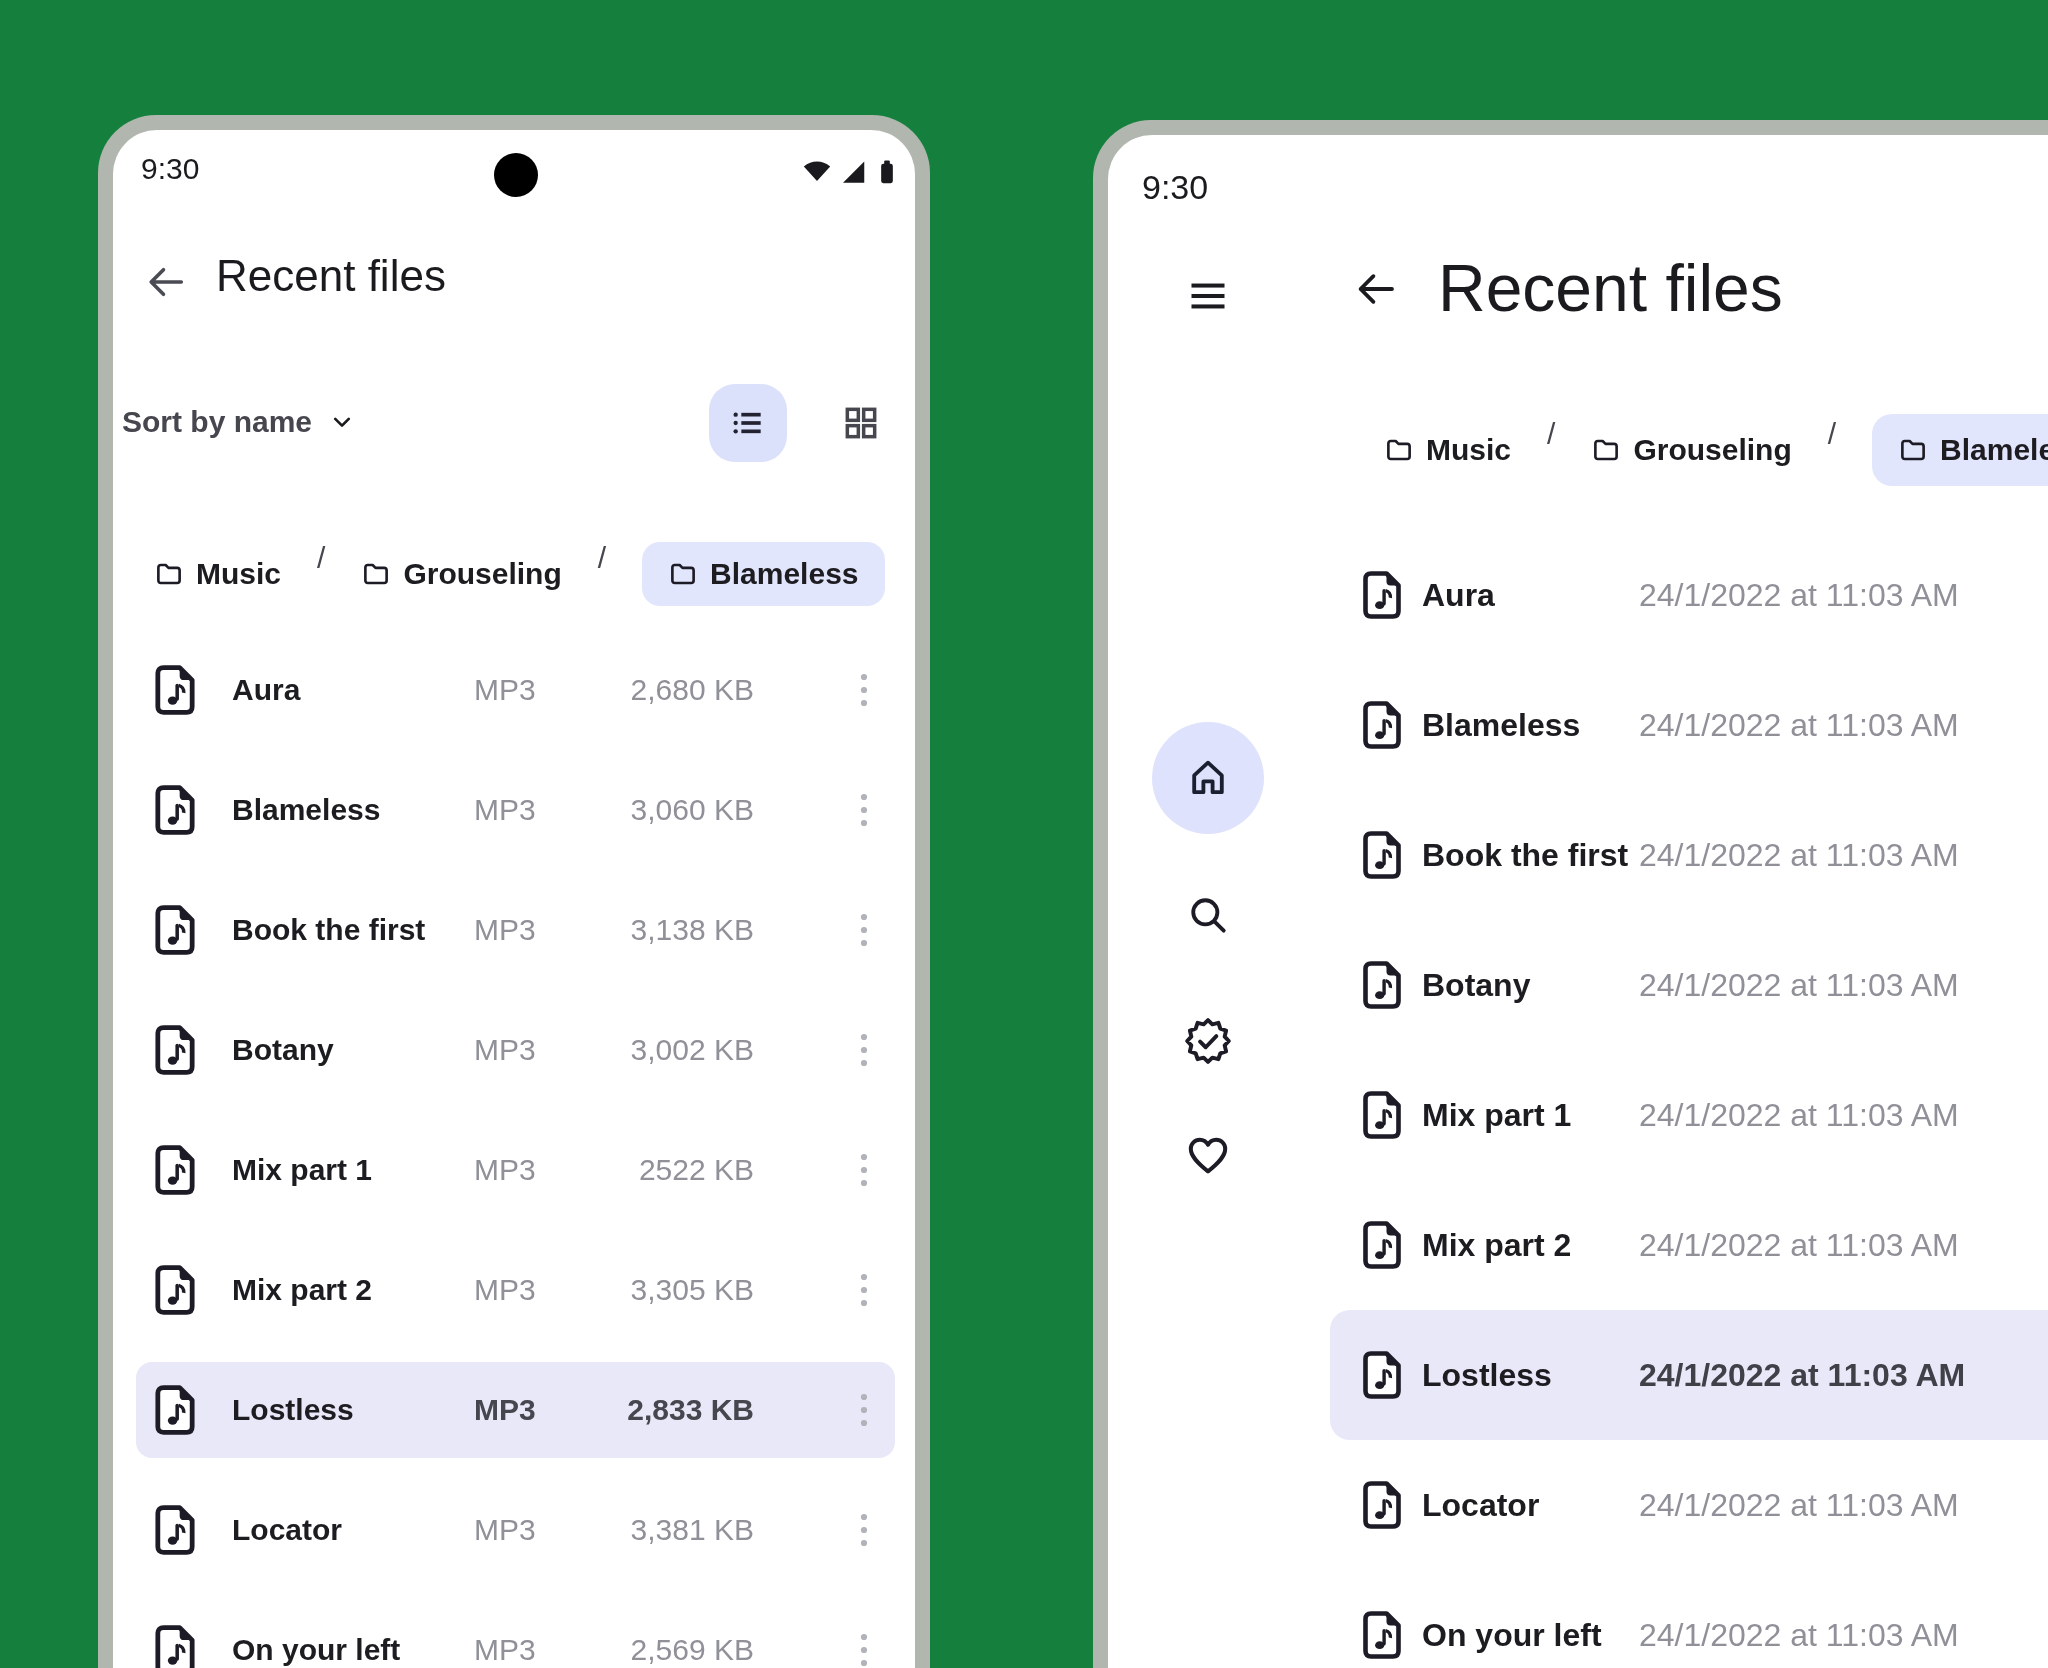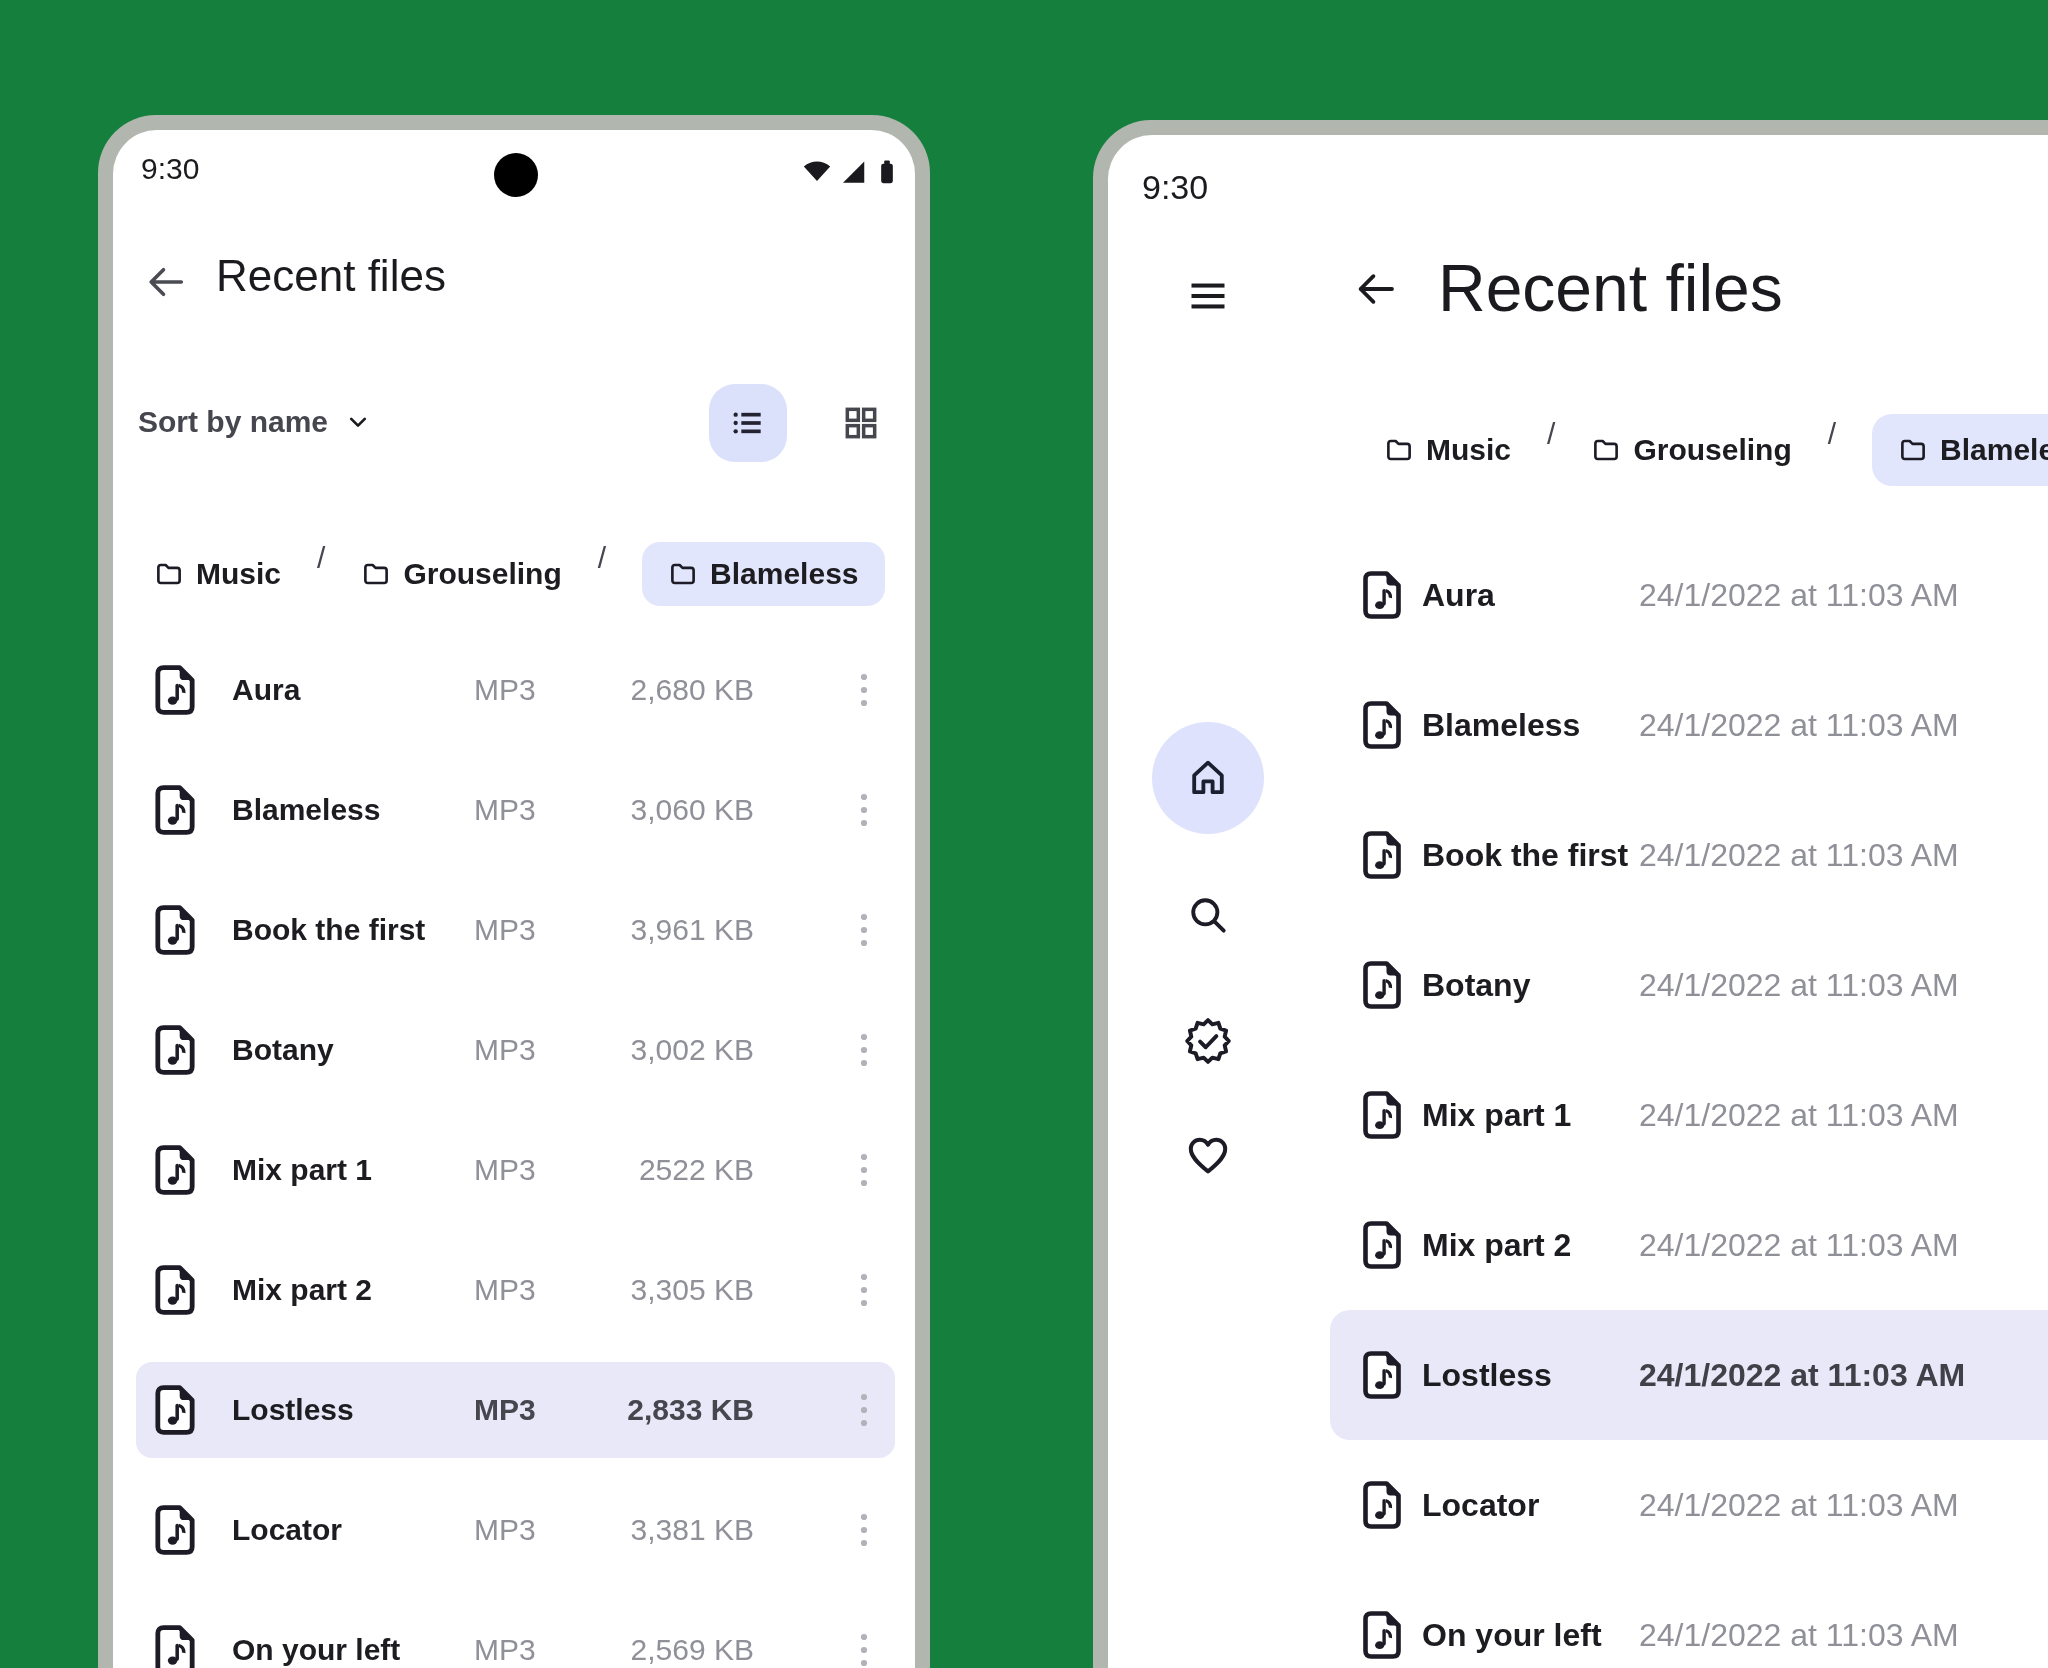--- a/index.html
+++ b/index.html
@@ -11,21 +11,21 @@
   .screen{position:relative;width:100%;height:100%;background:#ffffff;border-radius:44px;overflow:hidden;}
   .abs{position:absolute;}
   svg.ic{display:block;}
 
   
   .l-time{left:28px;top:21px;font-size:30px;line-height:36px;}
   .l-camera{left:381px;top:23px;width:44px;height:44px;border-radius:50%;background:#000;}
   .l-status{left:688px;top:26px;display:flex;gap:5px;align-items:center;color:#1a1a1e;}
   .l-back{left:29px;top:129px;color:#4a4b53;}
   .l-title{left:103px;top:120px;font-size:44px;line-height:52px;font-weight:400;}
-  .l-sort{left:25px;top:272px;height:40px;display:flex;align-items:center;gap:16px;cursor:pointer;}
+  .l-sort{left:9px;top:272px;height:40px;display:flex;align-items:center;gap:16px;cursor:pointer;}
   .l-sort .lbl{font-size:30px;font-weight:600;color:#45464e;}
   .l-sort .chev{color:#1b1b1f;}
   .l-listbtn{left:596px;top:254px;width:78px;height:78px;border-radius:26px;background:#dbe1fb;
              display:flex;align-items:center;justify-content:center;color:#232230;}
   .l-gridbtn{left:718px;top:261px;width:60px;height:64px;display:flex;align-items:center;justify-content:center;color:#45464e;}
 
   .crumbs{display:flex;align-items:center;}
   .l-crumbs{left:41px;top:396px;height:64px;gap:36px;}
   .crumb{display:flex;align-items:center;gap:12px;cursor:pointer;margin-top:32px;}
   .crumb .txt{font-size:30px;font-weight:600;color:#1d1c21;white-space:nowrap;}
@@ -226,21 +226,21 @@
                 <use href="#i-dots"></use>
               </svg>
             </span>
         </div>
         <div class="lrow">
           <svg class="ic" width="42" height="52">
               <use href="#i-file"></use>
             </svg>
           <span class="name">Book the first</span>
           <span class="type">MP3</span>
-          <span class="size">3,961 KB</span>
+          <span class="size">3,138 KB</span>
           <span class="menu">
               <svg class="ic" width="8" height="34">
                 <use href="#i-dots"></use>
               </svg>
             </span>
         </div>
         <div class="lrow">
           <svg class="ic" width="42" height="52">
               <use href="#i-file"></use>
             </svg>

